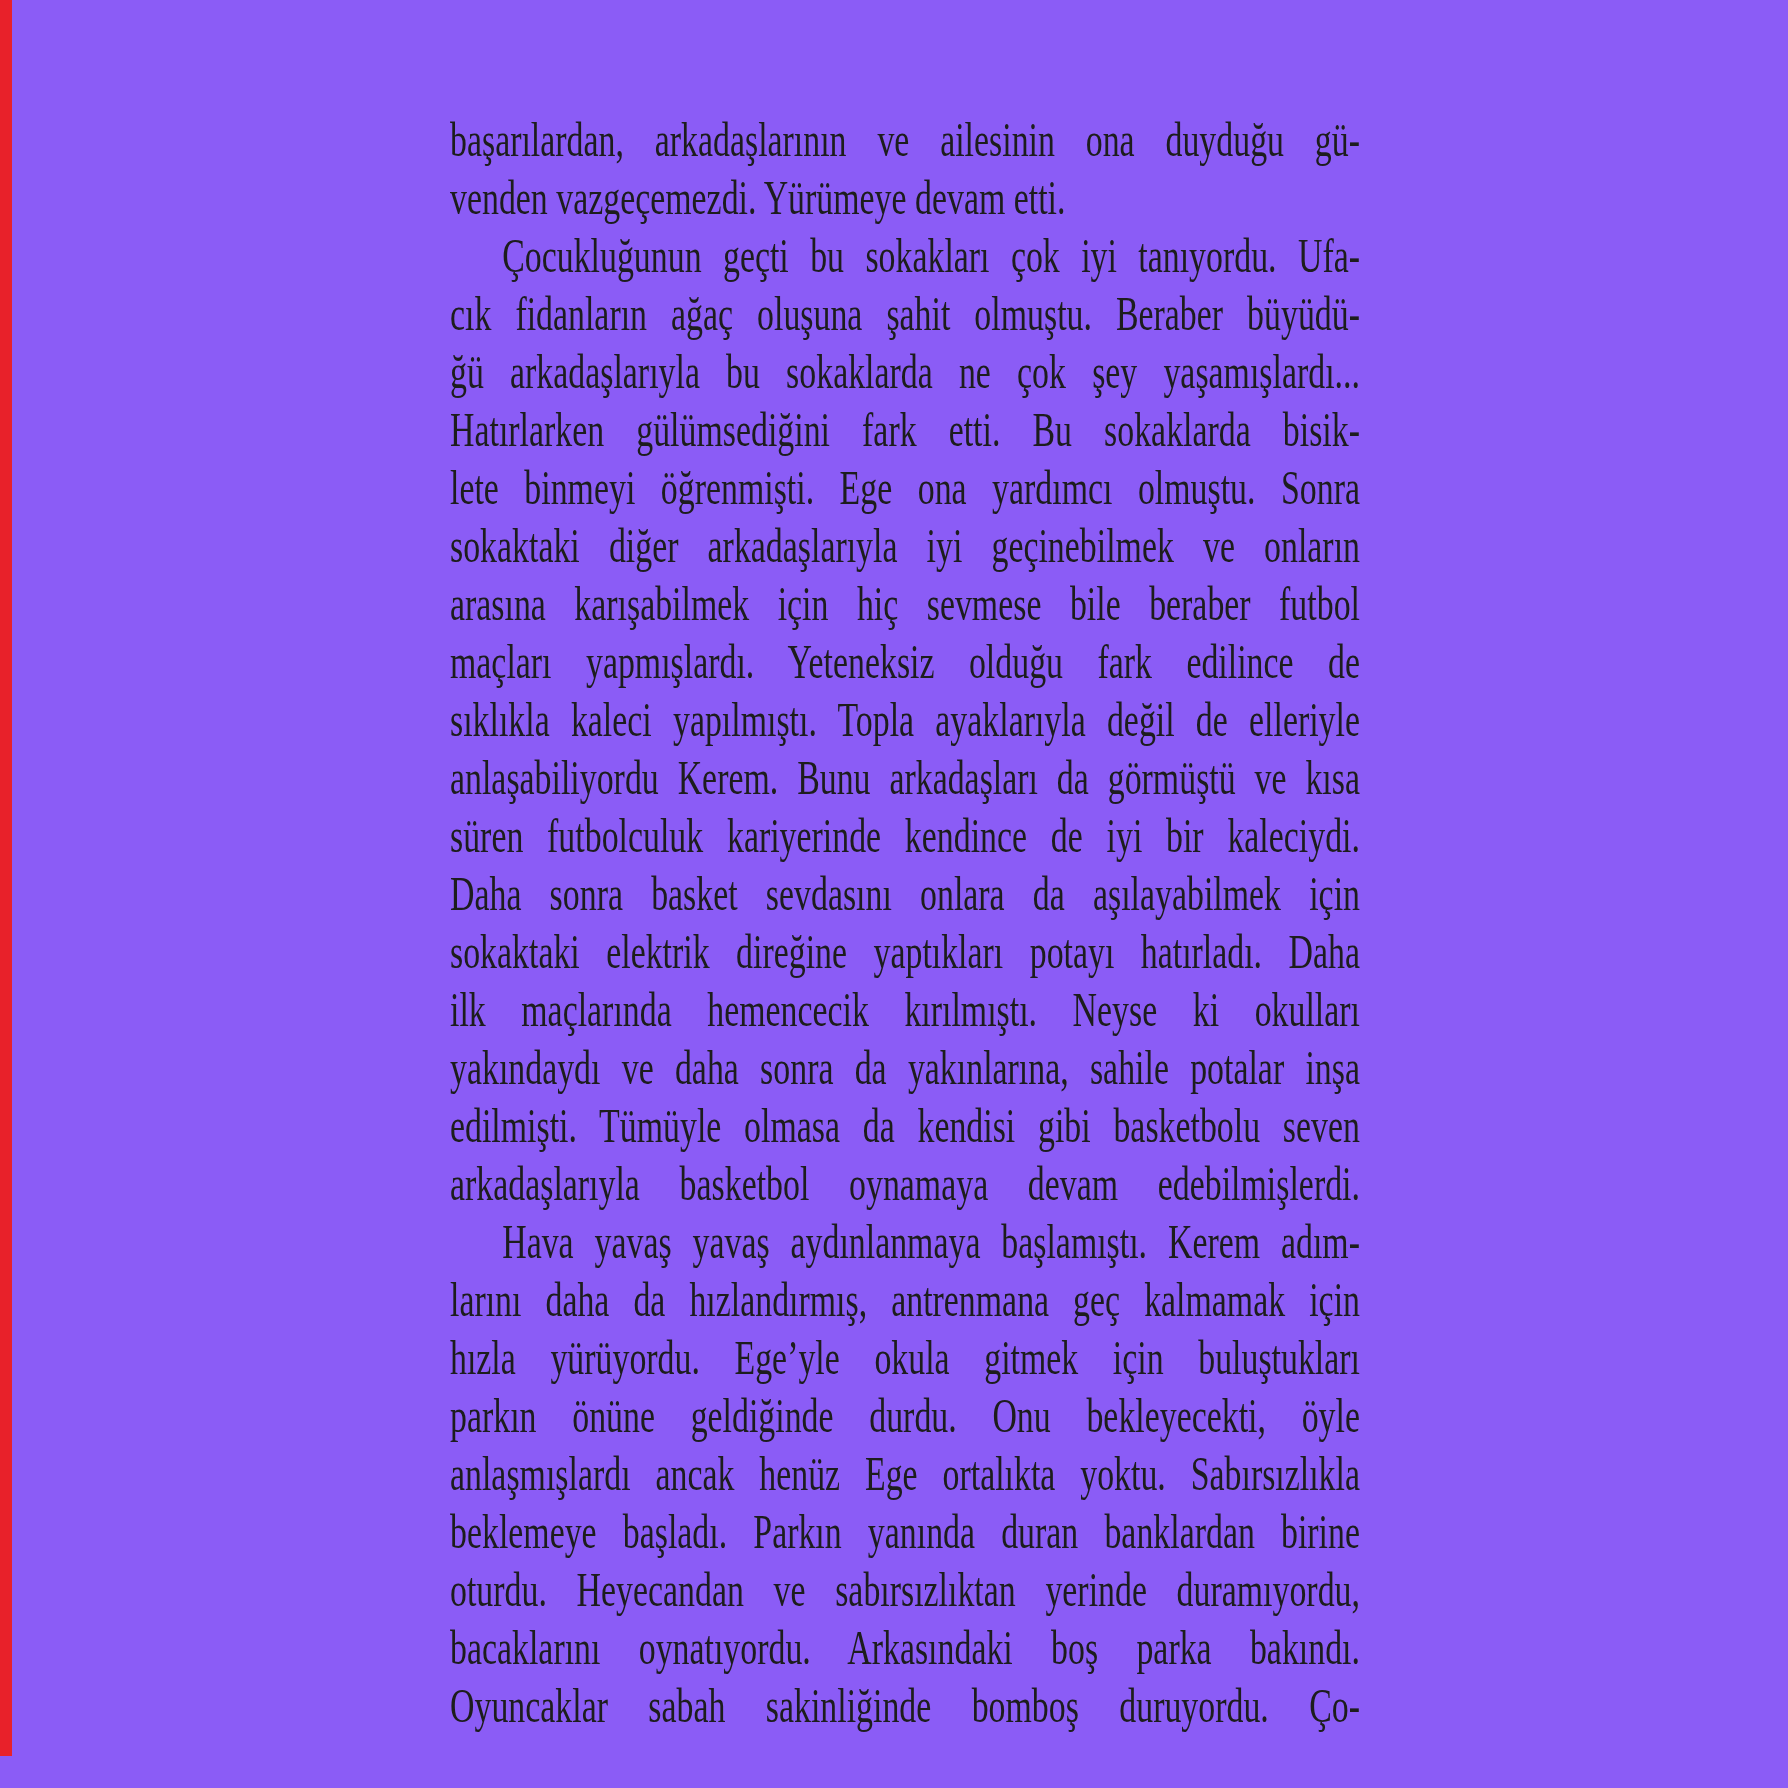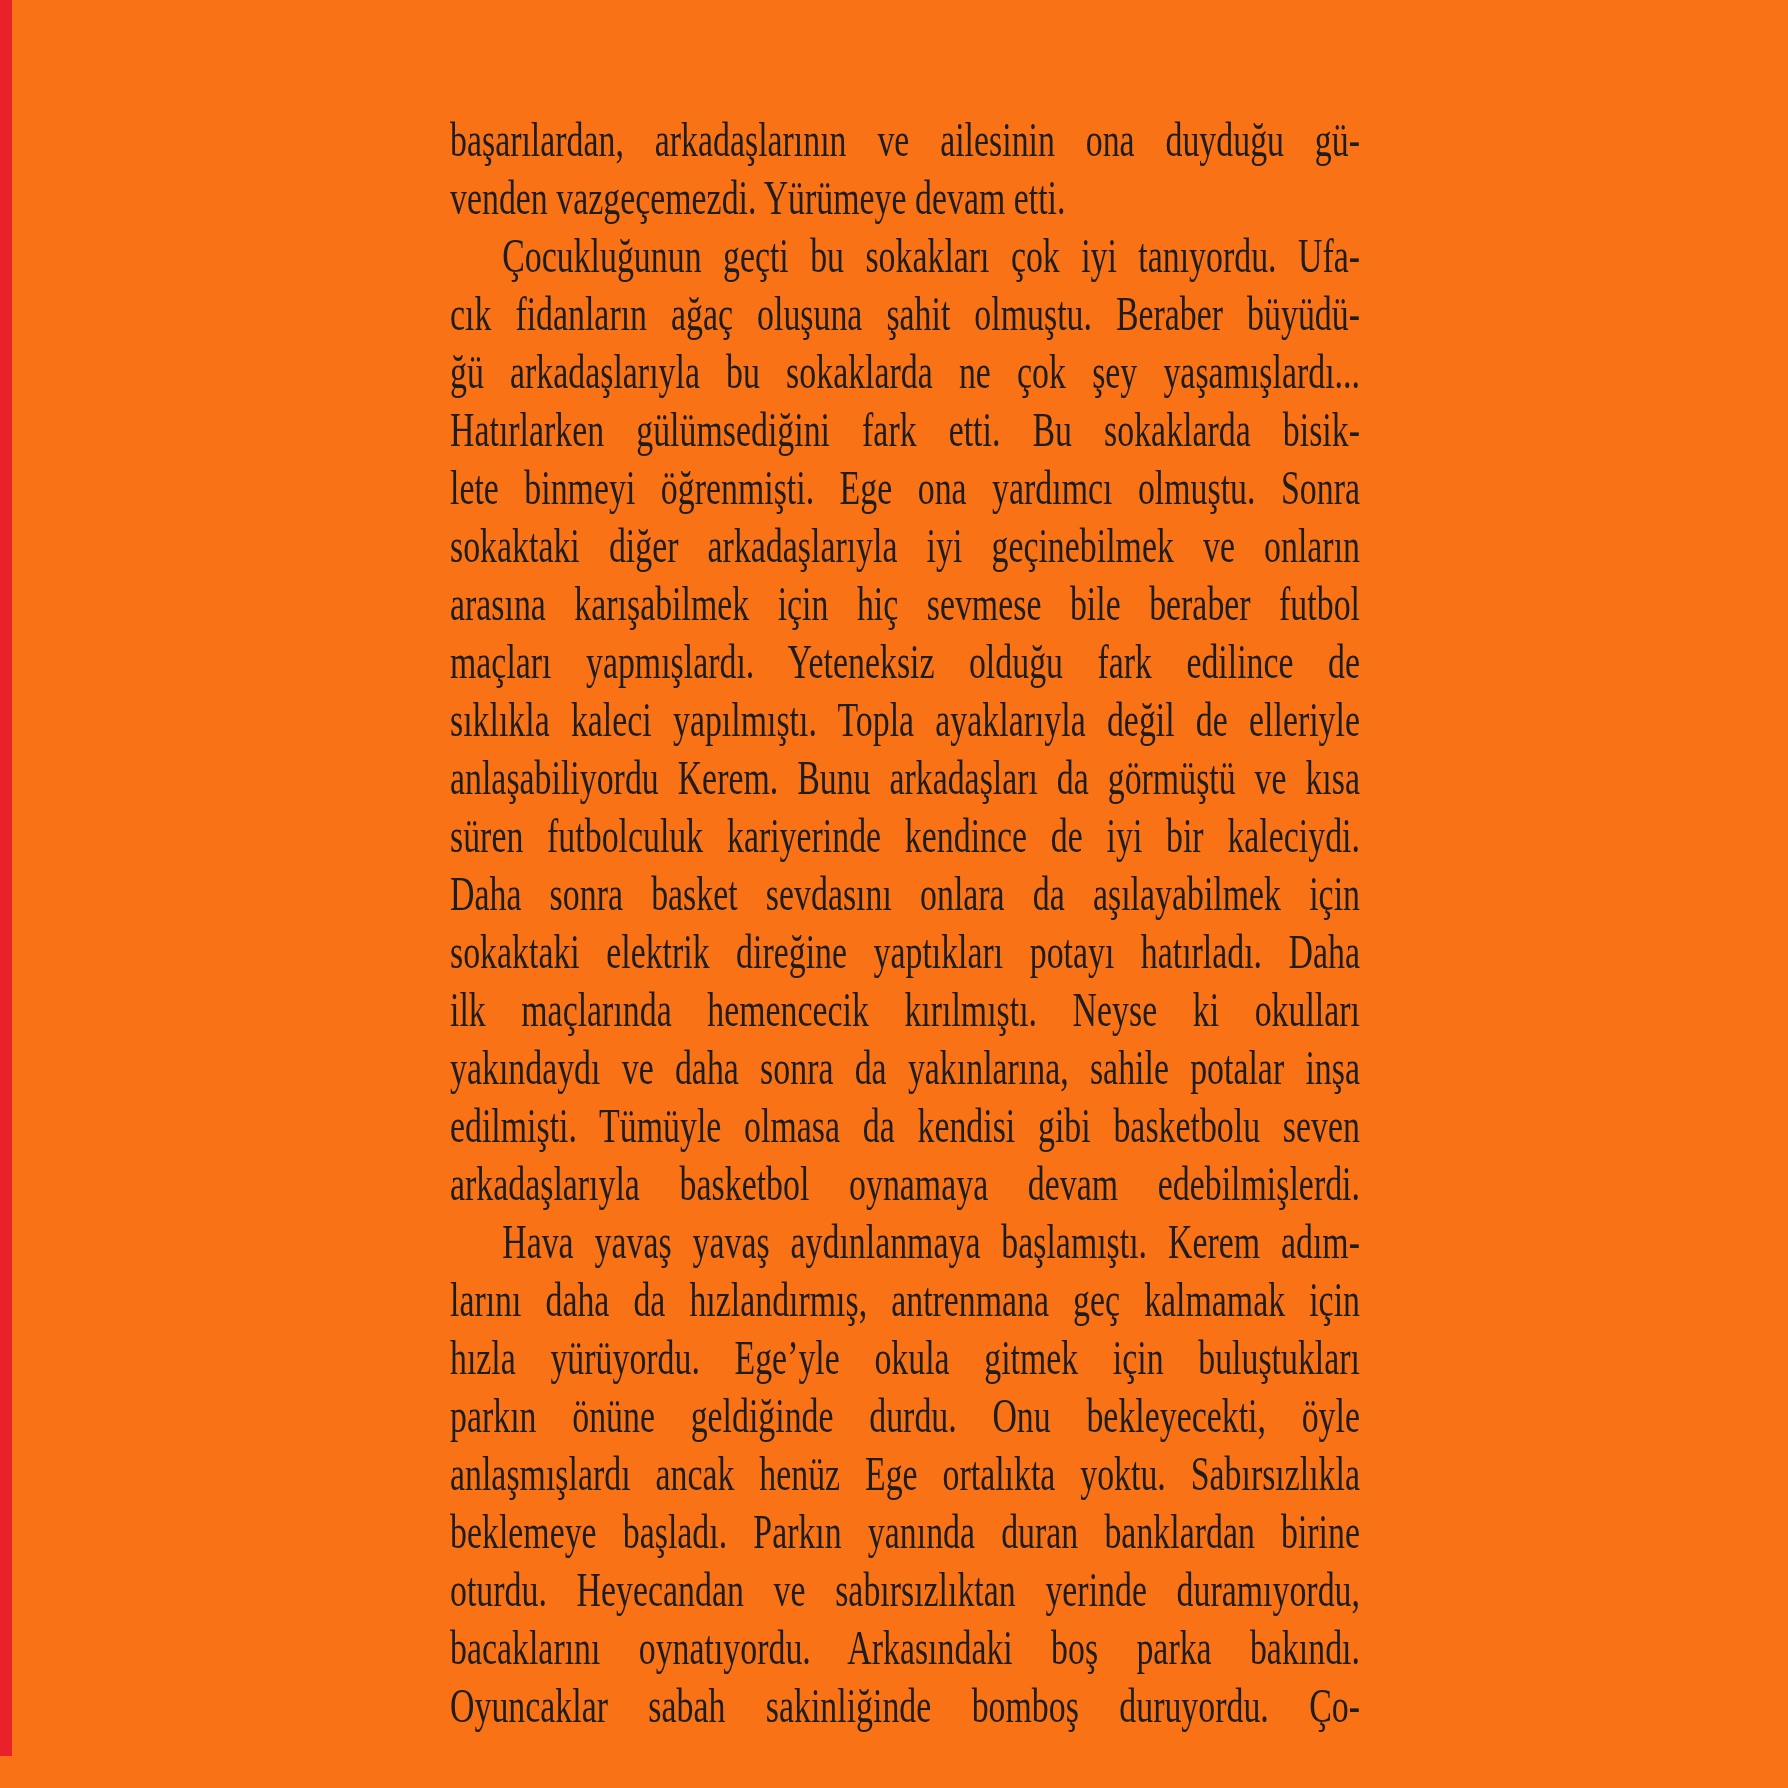--- a/index.html
+++ b/index.html
@@ -52,21 +52,21 @@
   .line.short {
     text-align-last: left;
   }
   .line.indent {
     text-indent: 74px;
   }
 </style>
 </head>
 <body>
 
-<div class="page" style="background: #f97316; text-decoration: underline;">
+<div class="page" style="background: #8b5cf6; text-decoration: underline;">
   <div class="edge-bar" style="background: rgb(232, 33, 42);"></div>
   <div class="text-block">
     <div class="text-inner" style="color: rgb(29, 29, 29);">
         <div class="para">
           <div class="line">başarılardan, arkadaşlarının ve ailesinin ona duyduğu gü-</div>
           <div class="line short">venden vazgeçemezdi. Yürümeye devam etti.</div>
         </div>
         <div class="para">
           <div class="line indent">Çocukluğunun geçti bu sokakları çok iyi tanıyordu. Ufa-</div>
           <div class="line">cık fidanların ağaç oluşuna şahit olmuştu. Beraber büyüdü-</div>

